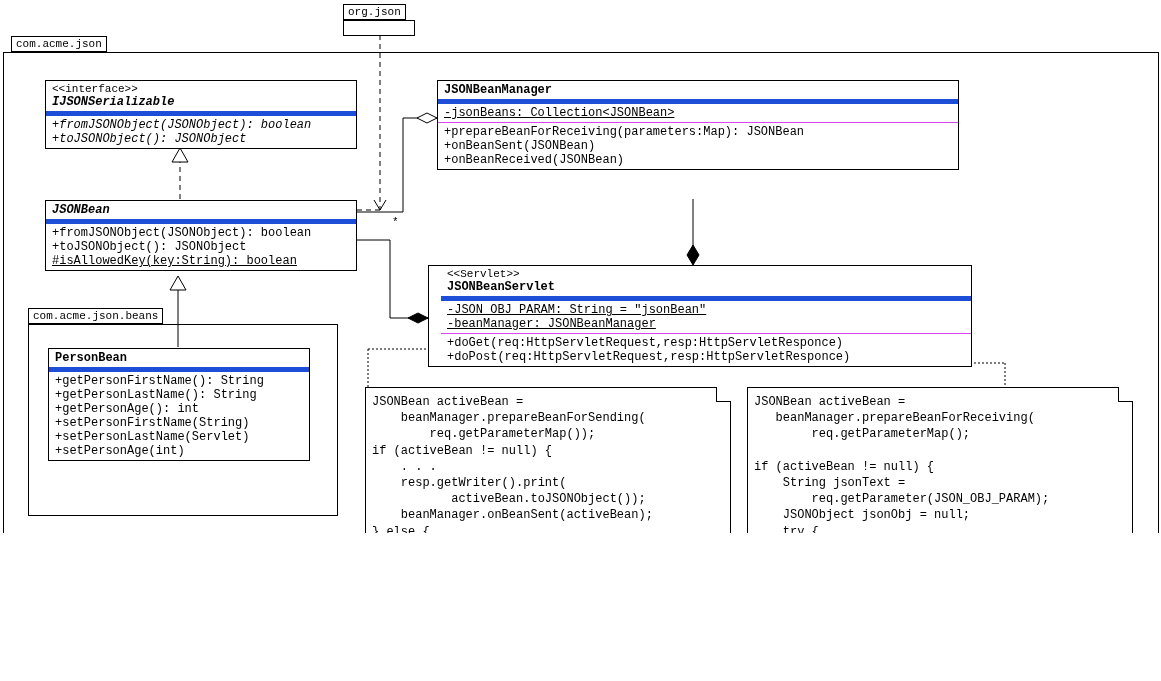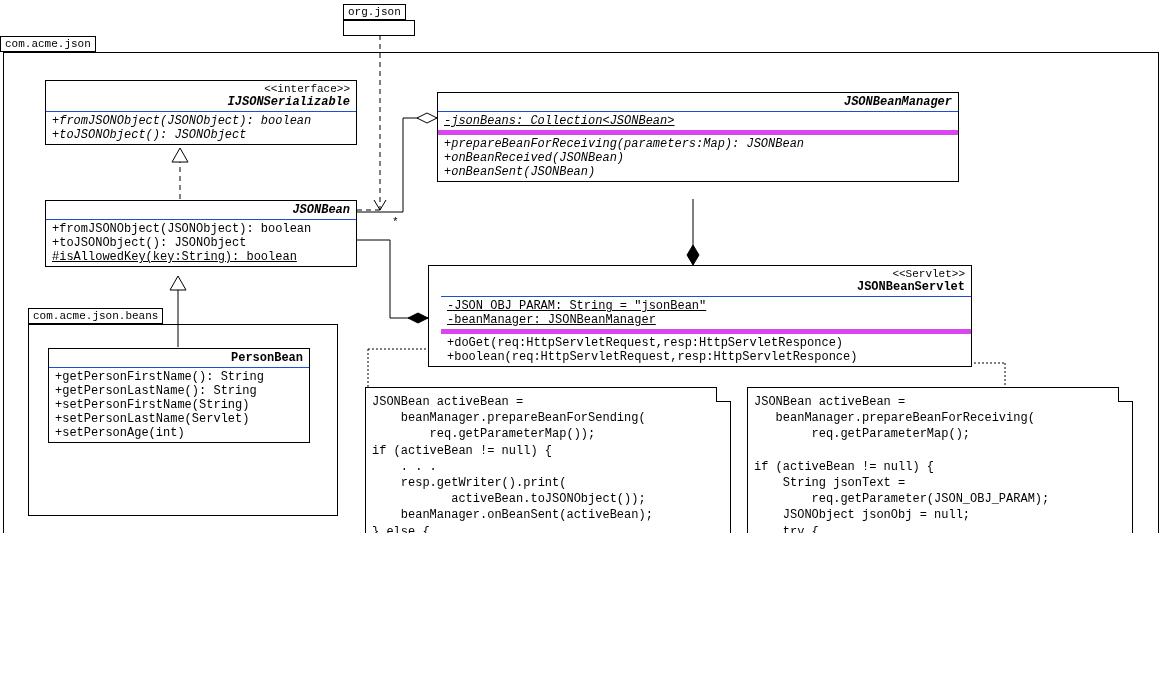--- a/index.html
+++ b/index.html
@@ -26,39 +26,39 @@
     position: absolute;
     border: 1px solid black;
   }
   .uml-class {
     position: absolute;
     border: 1px solid black;
     background: white;
     z-index: 10;
   }
   .uml-name {
-    text-align: right;
+    text-align: left;
     padding: 2px 6px;
-    border-bottom: 1px solid #1d4ed8;
+    border-bottom: 5px solid #1d4ed8;
   }
   .stereotype {
     font-size: 11px;
   }
   .title {
     font-weight: bold;
     font-style: italic;
   }
   .title-plain {
     font-weight: bold;
   }
   .uml-section {
     padding: 2px 6px;
   }
   .uml-section + .uml-section {
-    border-top: 5px solid #d946ef;
+    border-top: 1px solid #d946ef;
   }
   .op {
     white-space: nowrap;
   }
   .underlined { text-decoration: underline; }
   .italic { font-style: italic; }
 
   .note {
     position: absolute;
     border: 1px solid black;
@@ -111,21 +111,21 @@
 </head>
 <body>
 
 <div class="canvas">
 
   <div class="pkg-tab" style="left:343px; top:4px;">
     <span>org.json</span>
   </div>
   <div class="pkg-body" style="left:343px; top:20px; width:70px; height:14px;"></div>
 
-  <div class="pkg-tab" style="left:0; top:36px;">
+  <div class="pkg-tab" style="left:11px; top:36px;">
     <span>com.acme.json</span>
   </div>
   <div class="pkg-body" style="left:3px; top:52px; width:1154px; height:624px;"></div>
 
   <div class="pkg-tab" style="left:28px; top:308px;">
     <span>com.acme.json.beans</span>
   </div>
   <div class="pkg-body" style="left:28px; top:324px; width:308px; height:190px;"></div>
 
   <div class="uml-class" style="left:45px; top:80px; width:310px;">
@@ -150,52 +150,53 @@
     </div>
   </div>
 
   <div class="uml-class" style="left:48px; top:348px; width:260px;">
     <div class="uml-name">
       <div class="title-plain">PersonBean</div>
     </div>
     <div class="uml-section">
       <div class="op">+getPersonFirstName(): String</div>
       <div class="op">+getPersonLastName(): String</div>
+      <div class="op">+getPersonAge(): int</div>
       <div class="op">+setPersonFirstName(String)</div>
       <div class="op">+setPersonLastName(Servlet)</div>
       <div class="op">+setPersonAge(int)</div>
     </div>
   </div>
 
-  <div class="uml-class" style="left:437px; top:92px; width:520px;font-style:italic;">
+  <div class="uml-class" style="left:437px; top:80px; width:520px;">
     <div class="uml-name">
       <div class="title-plain">JSONBeanManager</div>
     </div>
     <div class="uml-section">
       <div class="op underlined">-jsonBeans: Collection&lt;JSONBean&gt;</div>
     </div>
     <div class="uml-section">
       <div class="op">+prepareBeanForReceiving(parameters:Map): JSONBean</div>
+      <div class="op">+onBeanSent(JSONBean)</div>
       <div class="op">+onBeanReceived(JSONBean)</div>
-      <div class="op">+onBeanSent(JSONBean)</div>
     </div>
   </div>
 
   <div class="uml-class" style="left:428px; top:265px; width:530px;padding-left:12px;">
     <div class="uml-name">
       <div class="stereotype">&lt;&lt;Servlet&gt;&gt;</div>
       <div class="title-plain">JSONBeanServlet</div>
     </div>
     <div class="uml-section">
       <div class="op underlined">-JSON_OBJ_PARAM: String = "jsonBean"</div>
       <div class="op underlined">-beanManager: JSONBeanManager</div>
     </div>
     <div class="uml-section">
       <div class="op">+doGet(req:HttpServletRequest,resp:HttpServletResponce)</div>
-      <div class="op">+boolean(req:HttpServletRequest,resp:HttpServletResponce)</div>
+      <div class="op">+doPost(req:HttpServletRequest,resp:HttpServletResponce)</div>
     </div>
   </div>
 
   <div class="mult" style="left:392px; top:216px;">*</div>
 
   <div class="note" style="left:365px; top:387px; width:352px;">
     <div class="fold"></div>
     <pre class="code">JSONBean activeBean =
     beanManager.prepareBeanForSending(
         req.getParameterMap());

